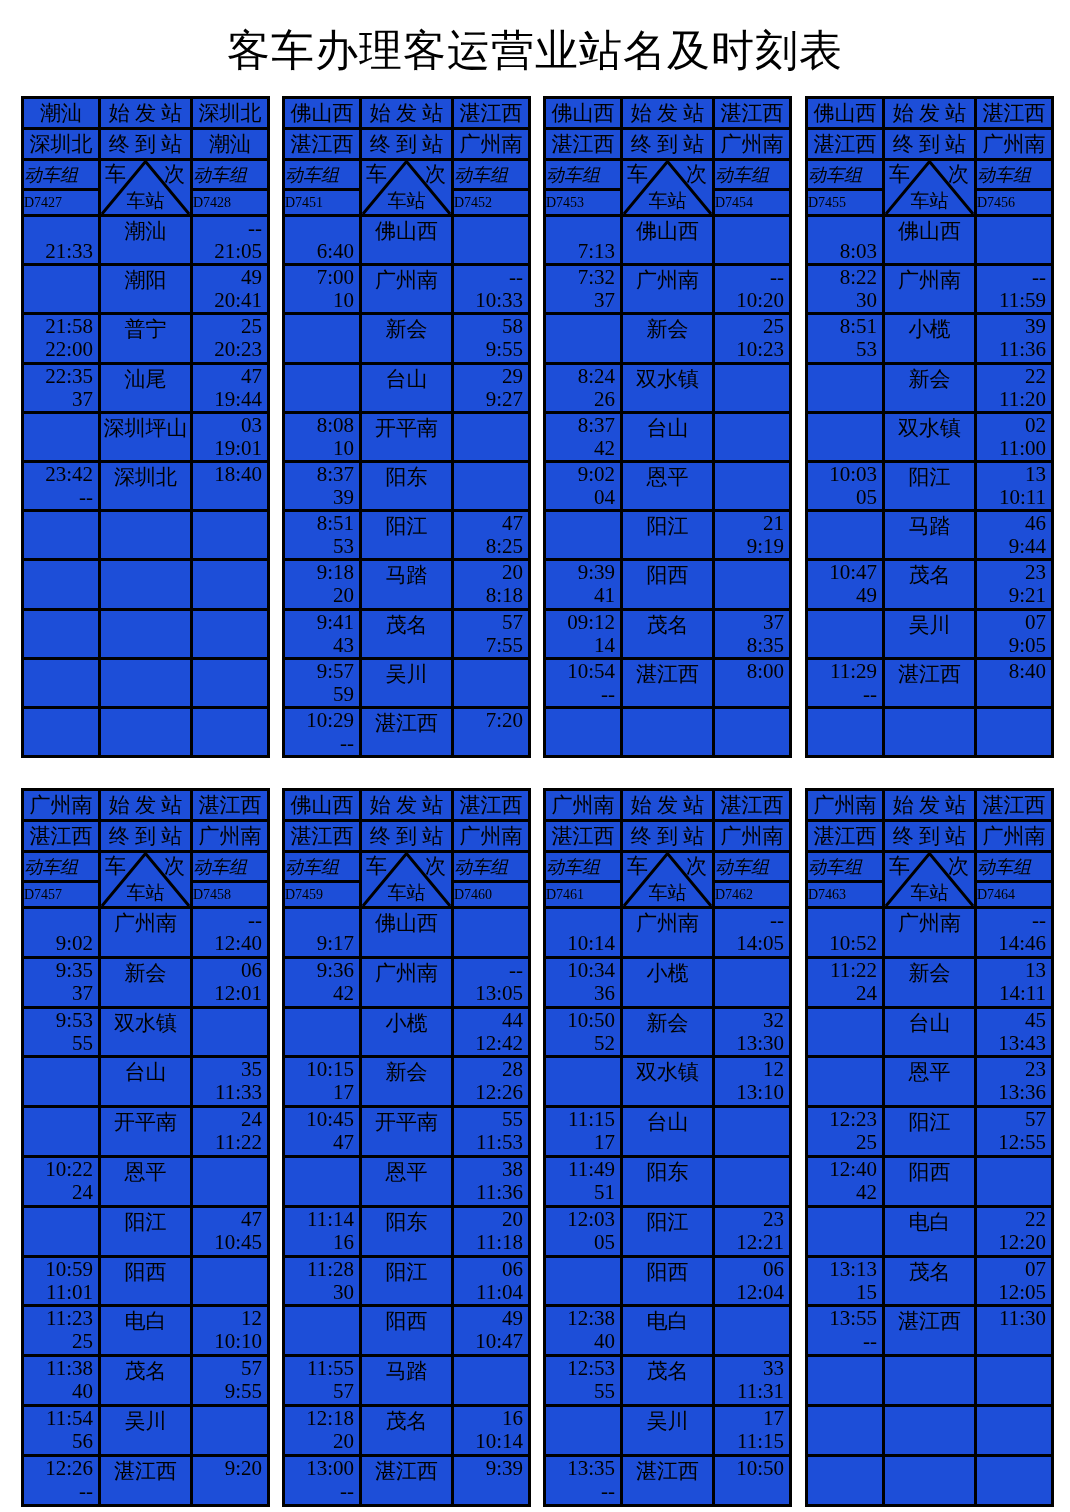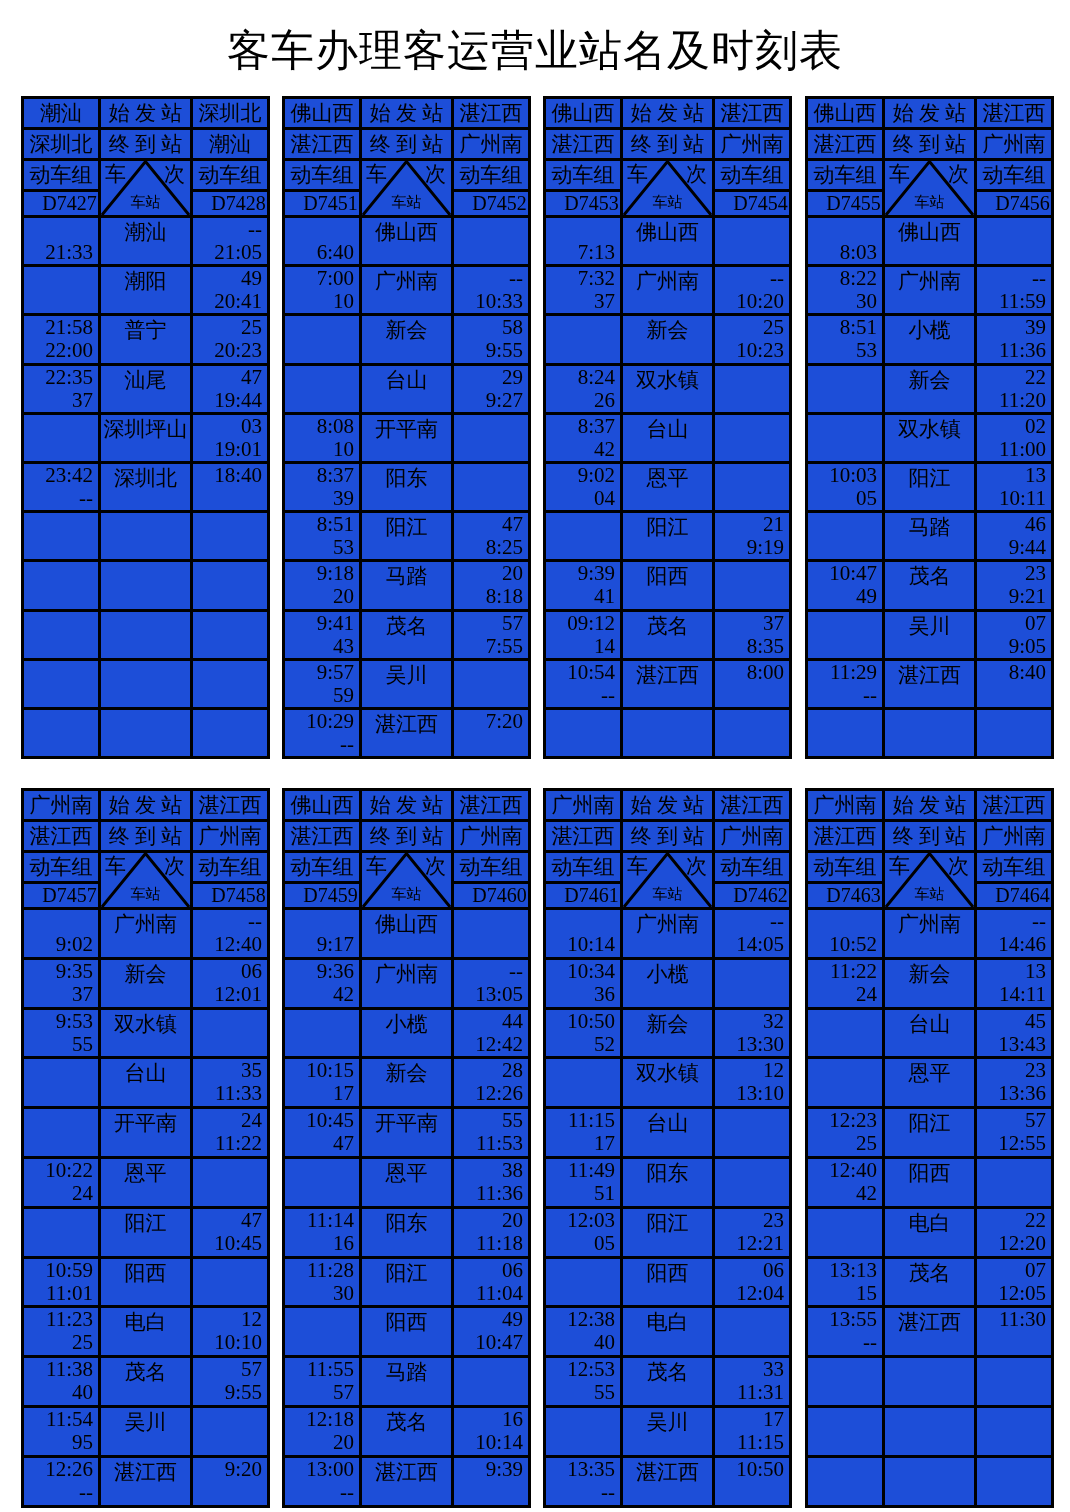--- a/index.html
+++ b/index.html
@@ -13,28 +13,28 @@
     text-align:center;font-size:43px;font-weight:400;letter-spacing:1px;
   }
   table.tt{
     position:absolute;border-collapse:collapse;table-layout:fixed;
     width:246px;background:#1d4ed8;
   }
   .tt td{border:3px solid #000;padding:0;overflow:hidden;}
   col.c-l{width:77px;} col.c-m{width:92px;} col.c-r{width:77px;}
 
   tr.hA td,tr.hB td{height:27px;text-align:center;font-size:21px;white-space:nowrap;}
-  tr.hC td.unit{height:27px;text-align:center;font-size:21px;}
-  tr.hD td.trn{height:23px;text-align:center;font-size:20px;padding-left:17px;}
+  tr.hC td.unit{height:27px;font-size:18px;font-style:italic;}
+  tr.hD td.trn{height:23px;text-align:left;font-size:14px;}
 
   td.tri-cell{position:relative;padding:0;}
   .tri-svg{position:absolute;left:0;top:0;width:100%;height:100%;display:block;}
   .tri-che{position:absolute;left:4px;top:1px;font-size:21px;line-height:24px;}
   .tri-ci{position:absolute;right:5px;top:1px;font-size:21px;line-height:24px;}
-  .tri-zhan{position:absolute;left:0;right:0;bottom:1px;text-align:center;font-size:15px;line-height:24px;}
+  .tri-zhan{position:absolute;left:0;right:0;bottom:1px;text-align:center;font-size:19px;line-height:24px;}
 
   tr.body td{vertical-align:top;}
   .g-top tr.body td{height:46.2px;}
   .g-bot tr.body td{height:46.8px;}
   td.time .tl{height:23px;line-height:23px;text-align:right;padding-right:5px;font-size:21px;white-space:nowrap;}
   td.station{text-align:center;vertical-align:middle;font-size:21px;white-space:nowrap;}
 </style>
 </head>
 <body>
 
@@ -803,21 +803,21 @@
           </td>
           <td class="station">茂名</td>
           <td class="time">
             <div class="tl">57</div>
             <div class="tl">9:55</div>
           </td>
         </tr>
         <tr class="body">
           <td class="time">
             <div class="tl">11:54</div>
-            <div class="tl">95</div>
+            <div class="tl">56</div>
           </td>
           <td class="station">吴川</td>
           <td class="time">
             <div class="tl"></div>
             <div class="tl"></div>
           </td>
         </tr>
         <tr class="body">
           <td class="time">
             <div class="tl">12:26</div>

